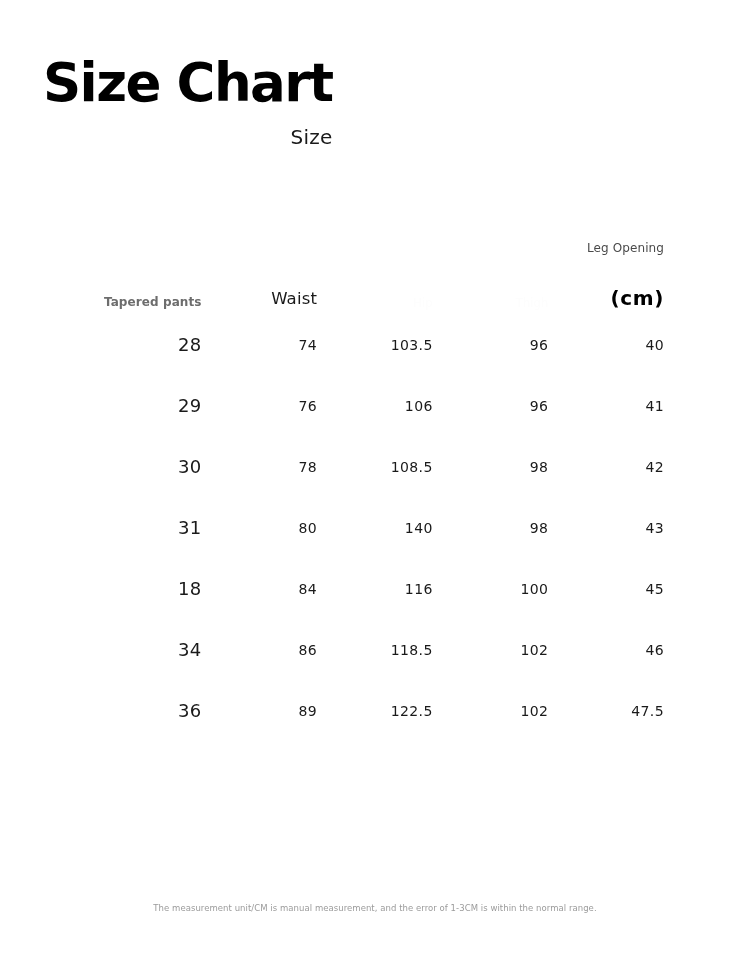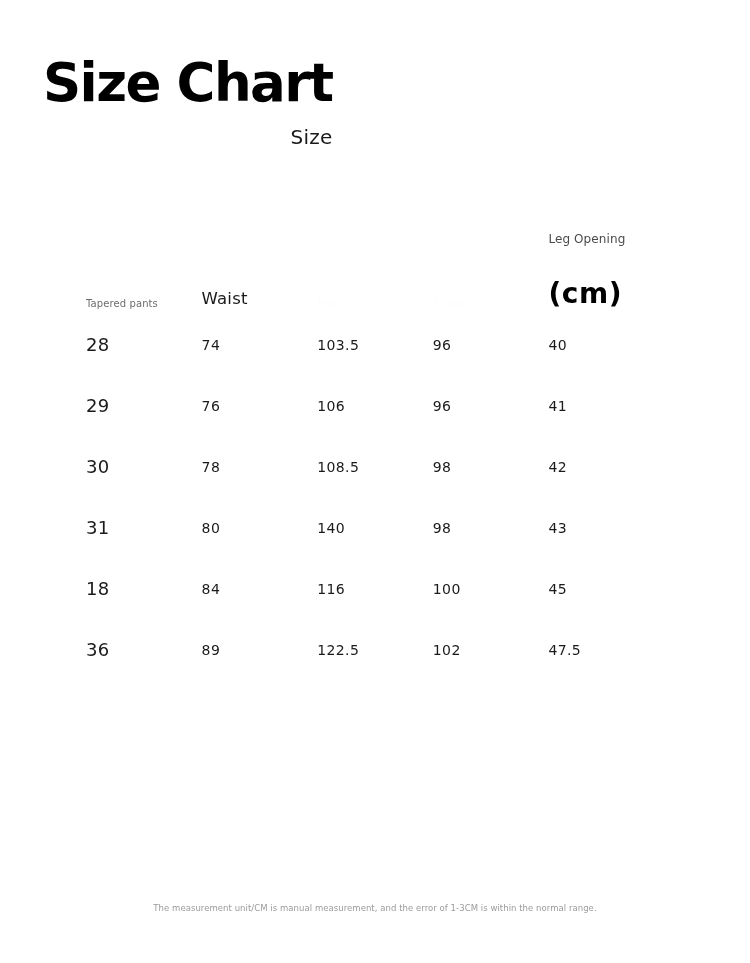--- a/index.html
+++ b/index.html
@@ -59,39 +59,39 @@
     table-layout: fixed;
   }
   .size-table col {
     width: 115.6px;
   }
 
   .size-table th,
   .size-table td {
     border: 0;
     padding: 0;
-    text-align: left;
+    text-align: right;
     vertical-align: middle;
     margin-top: 24px;
   }
 
   
   .hdr-row th {
     height: 72px;
     vertical-align: bottom;
     padding-bottom: 4px;
   }
   .hdr-label {
     display: block;
     line-height: 1.25;
   }
   
   .hdr-small {
-    font-size: 10px;
-    font-weight: 400;
+    font-size: 12px;
+    font-weight: 700;
     color: #6d6d6d;
     letter-spacing: 0.1px;
   }
   
   .hdr-medium {
     font-size: 16.5px;
     font-weight: 400;
     color: #1a1a1a;
     letter-spacing: 0.2px;
   }
@@ -108,21 +108,21 @@
     top: -42px;
     font-size: 12px;
     font-weight: 400;
     color: #4a4a4a;
     letter-spacing: 0.1px;
     white-space: nowrap;
   }
   
   .hdr-unit {
     display: block;
-    font-size: 28px;
+    font-size: 20px;
     font-weight: 700;
     color: #000000;
     letter-spacing: 0.6px;
     margin-top: -12px;
   }
 
   
   .data-row td {
     height: 61px;
     font-size: 14px;
@@ -215,20 +215,27 @@
         <td>43</td>
       </tr>
       <tr class="data-row">
         <td class="col-size">18</td>
         <td>84</td>
         <td>116</td>
         <td>100</td>
         <td>45</td>
       </tr>
       <tr class="data-row">
+        <td class="col-size">34</td>
+        <td>86</td>
+        <td>118.5</td>
+        <td>102</td>
+        <td>46</td>
+      </tr>
+      <tr class="data-row">
         <td class="col-size">36</td>
         <td>89</td>
         <td>122.5</td>
         <td>102</td>
         <td>47.5</td>
       </tr>
     </tbody>
   </table>
 
   <div class="footer-note">The measurement unit/CM is manual measurement, and the error of 1-3CM is within the normal range.</div>

